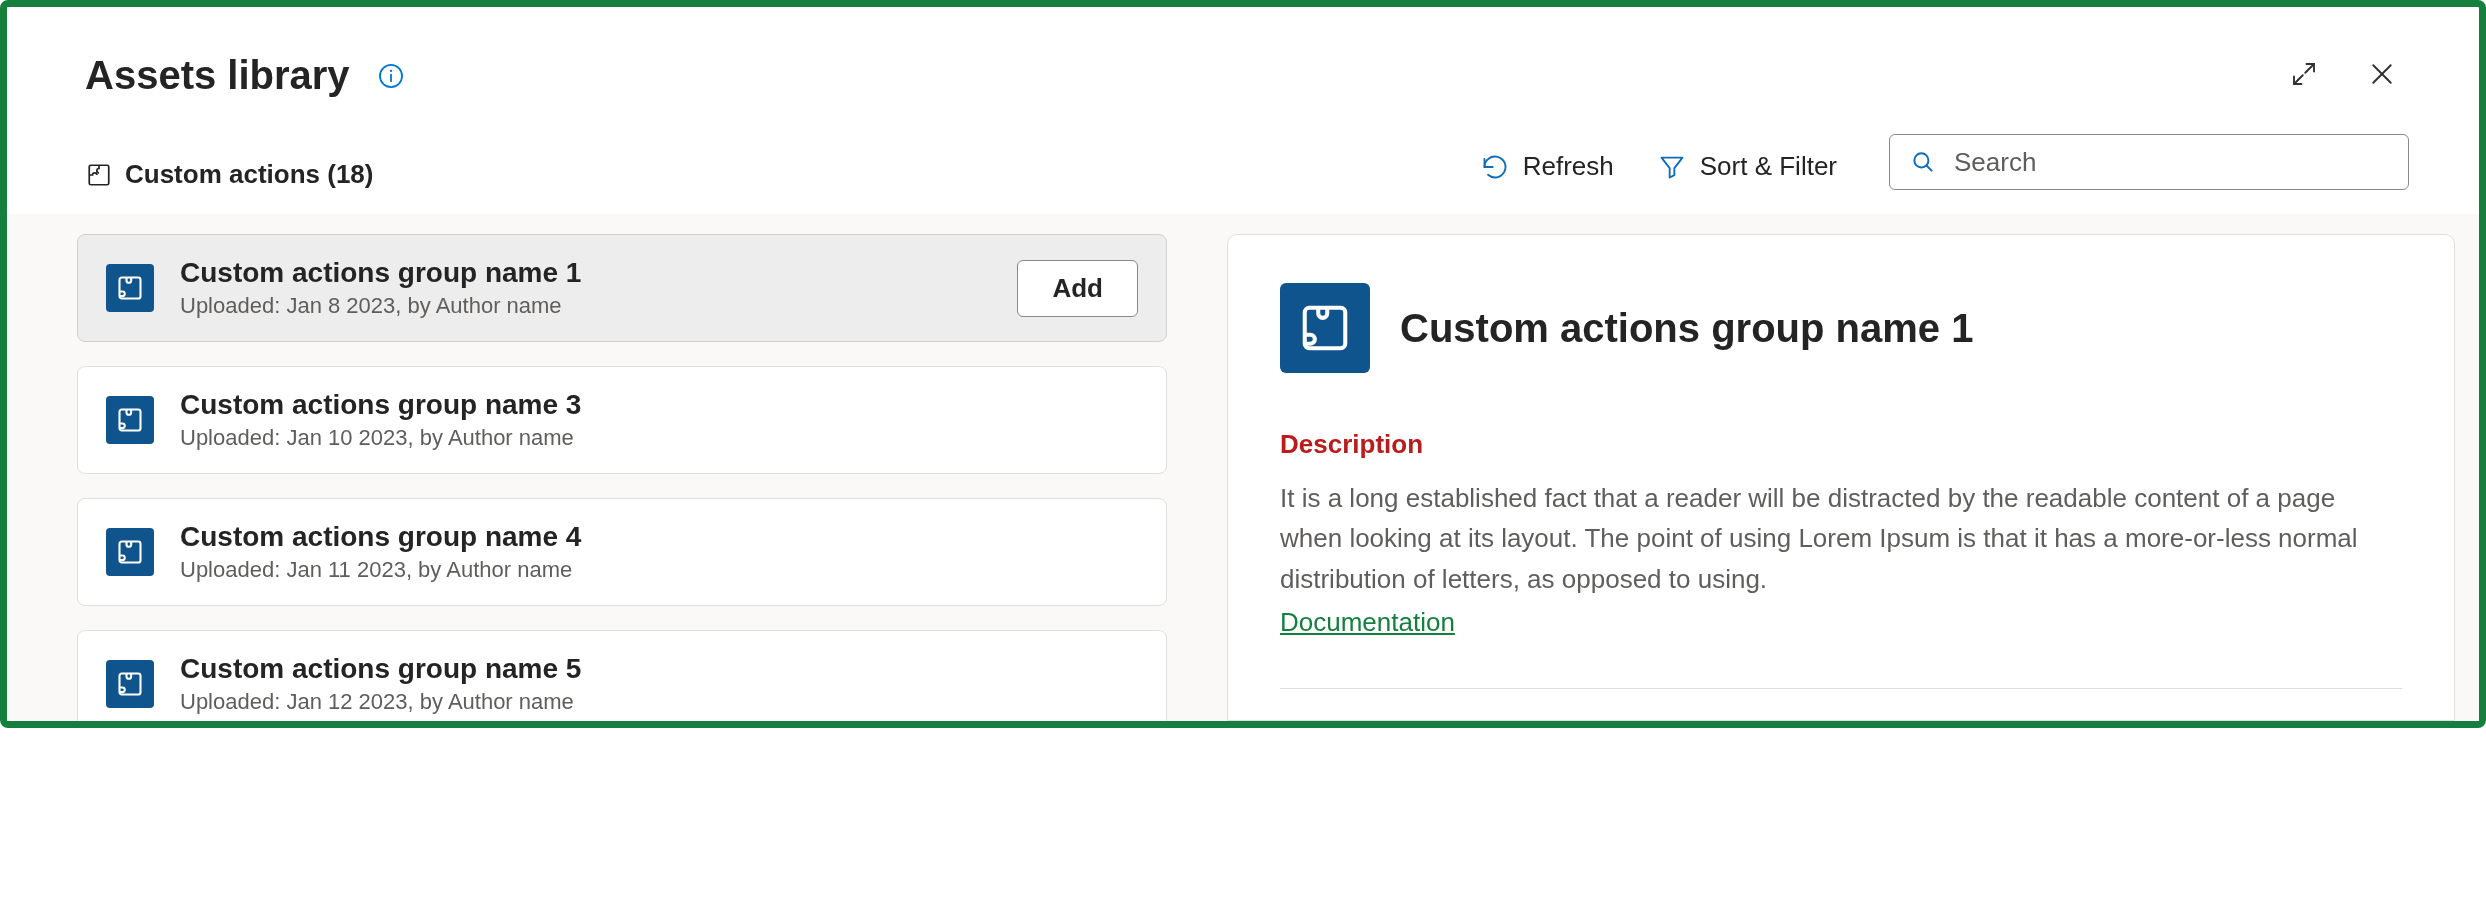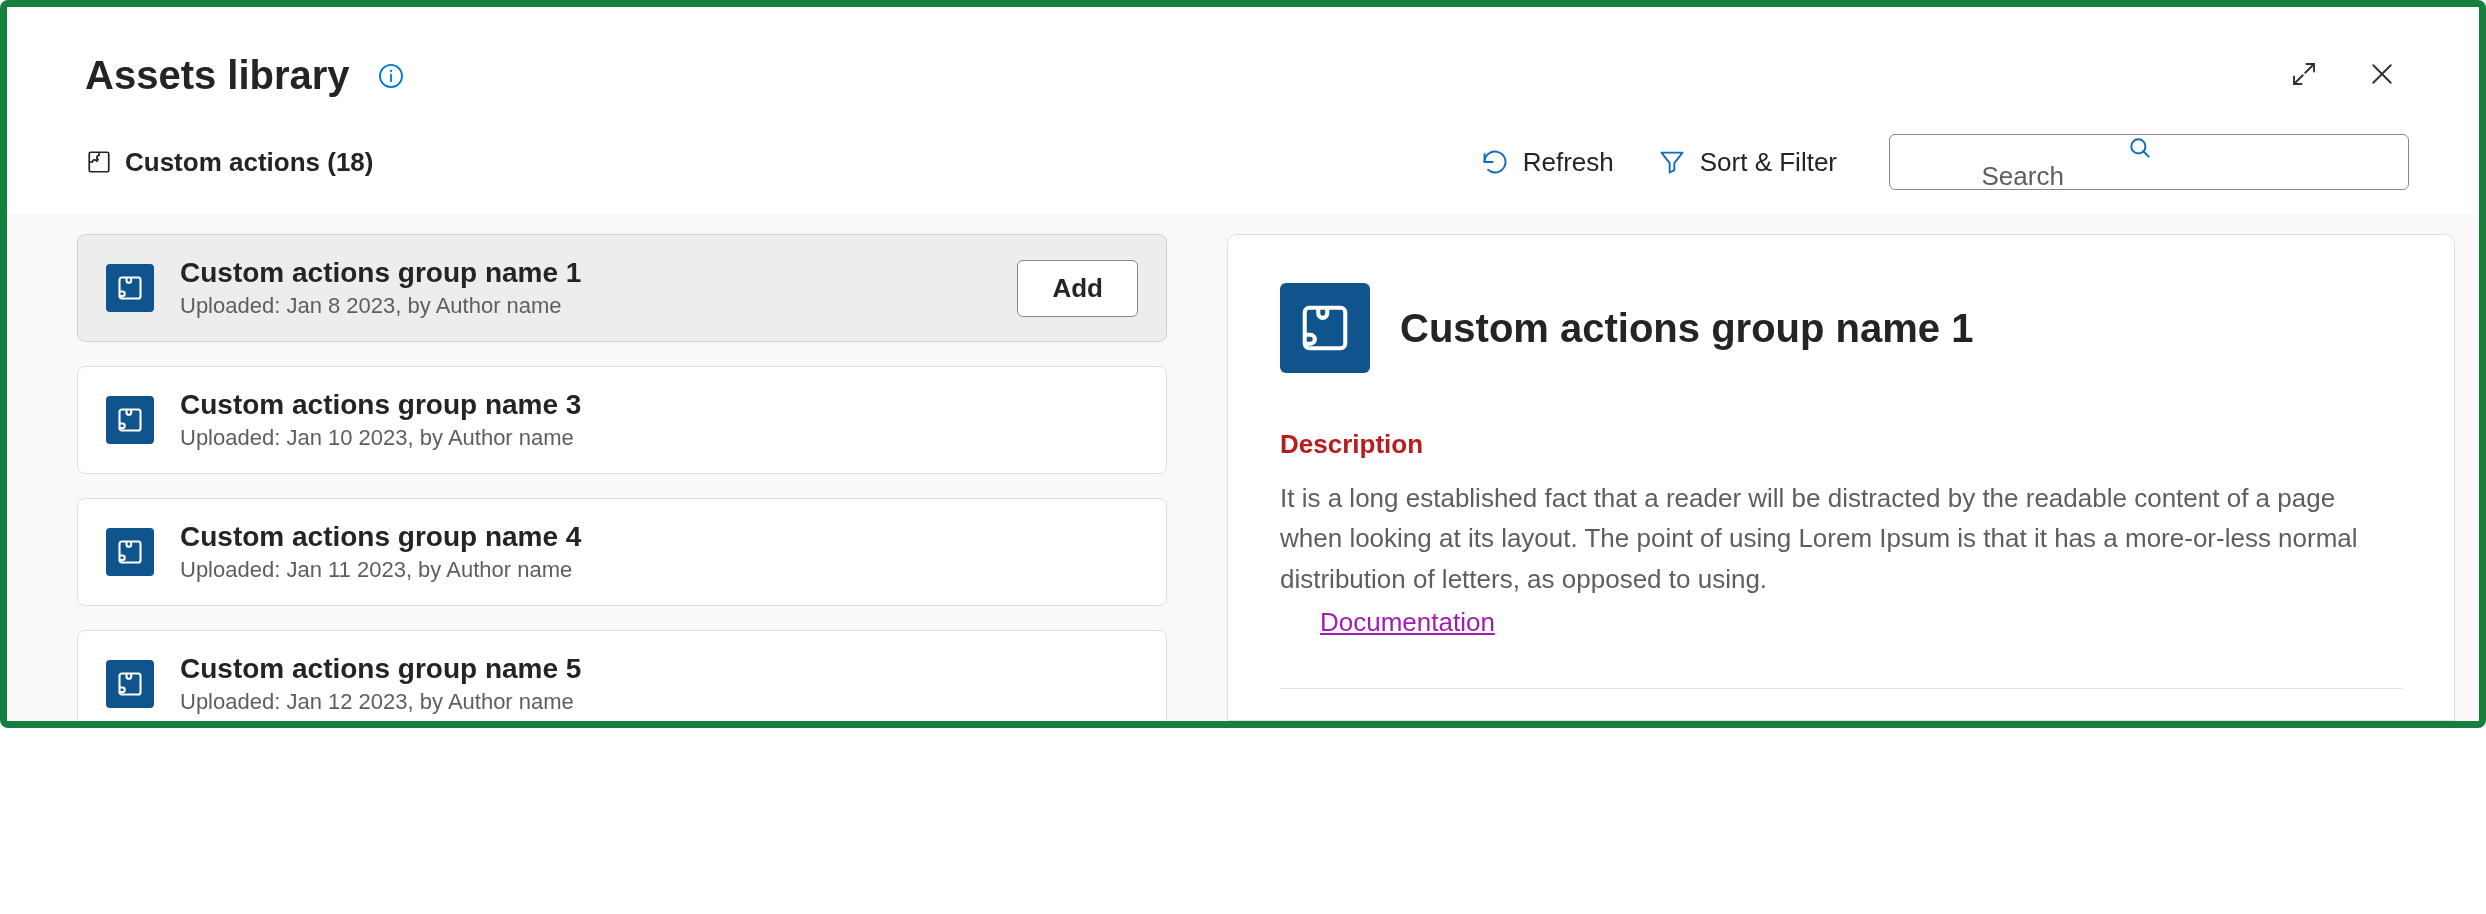--- a/index.html
+++ b/index.html
@@ -46,21 +46,21 @@
       cursor: pointer;
       padding: 12px;
       color: #323130;
       display: inline-flex;
       align-items: center;
       justify-content: center;
       margin-left: 24px;
     }
     .toolbar {
       display: flex;
-      align-items: center;
+      align-items: flex-end;
       padding: 0 70px 24px 78px;
     }
     .section-label {
       font-size: 26px;
       font-weight: 600;
       color: #242424;
       display: flex;
       align-items: center;
       gap: 12px;
     }
@@ -91,21 +91,20 @@
     }
     .search-wrap {
       display: flex;
       align-items: center;
       border: 1px solid #8a8886;
       border-radius: 6px;
       padding: 0 20px;
       height: 56px;
       width: 520px;
       margin-left: 30px;
-      flex-direction: column;
     }
     .search-wrap .search-icon {
       color: #0f6cbd;
       display: inline-flex;
       margin-right: 18px;
     }
     .search-wrap input {
       border: none;
       outline: none;
       font-size: 26px;
@@ -216,24 +215,23 @@
       margin-bottom: 18px;
     }
     .desc-text {
       font-size: 26px;
       color: #605e5c;
       line-height: 1.55;
       margin-bottom: 8px;
     }
     .doc-link {
       font-size: 26px;
-      color: #a21caf;
+      color: #15803d;
       text-decoration: underline;
       cursor: pointer;
-      margin-left: 40px;
     }
     .divider {
       border: none;
       border-top: 1px solid #e1dfdd;
       margin: 50px 0 32px 0;
     }
     .meta-row {
       display: flex;
       gap: 0;
     }

